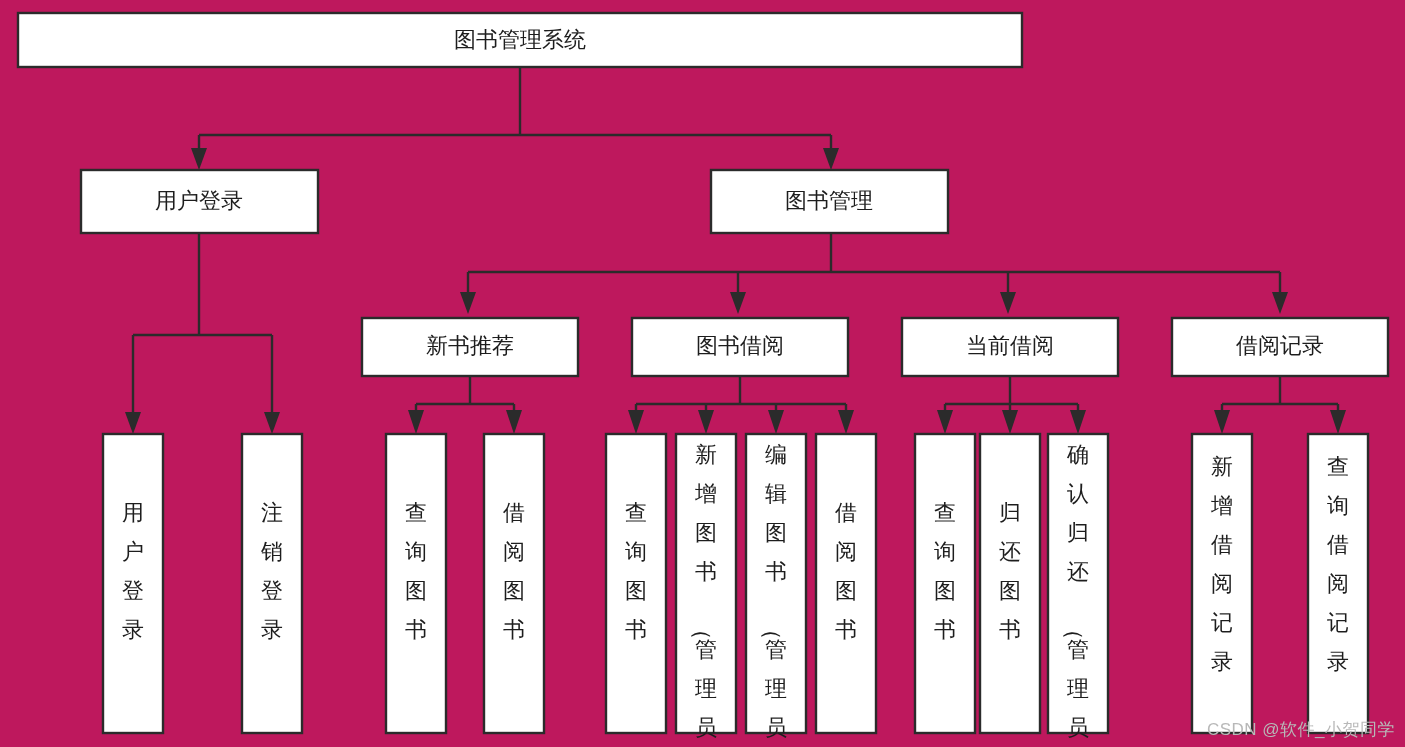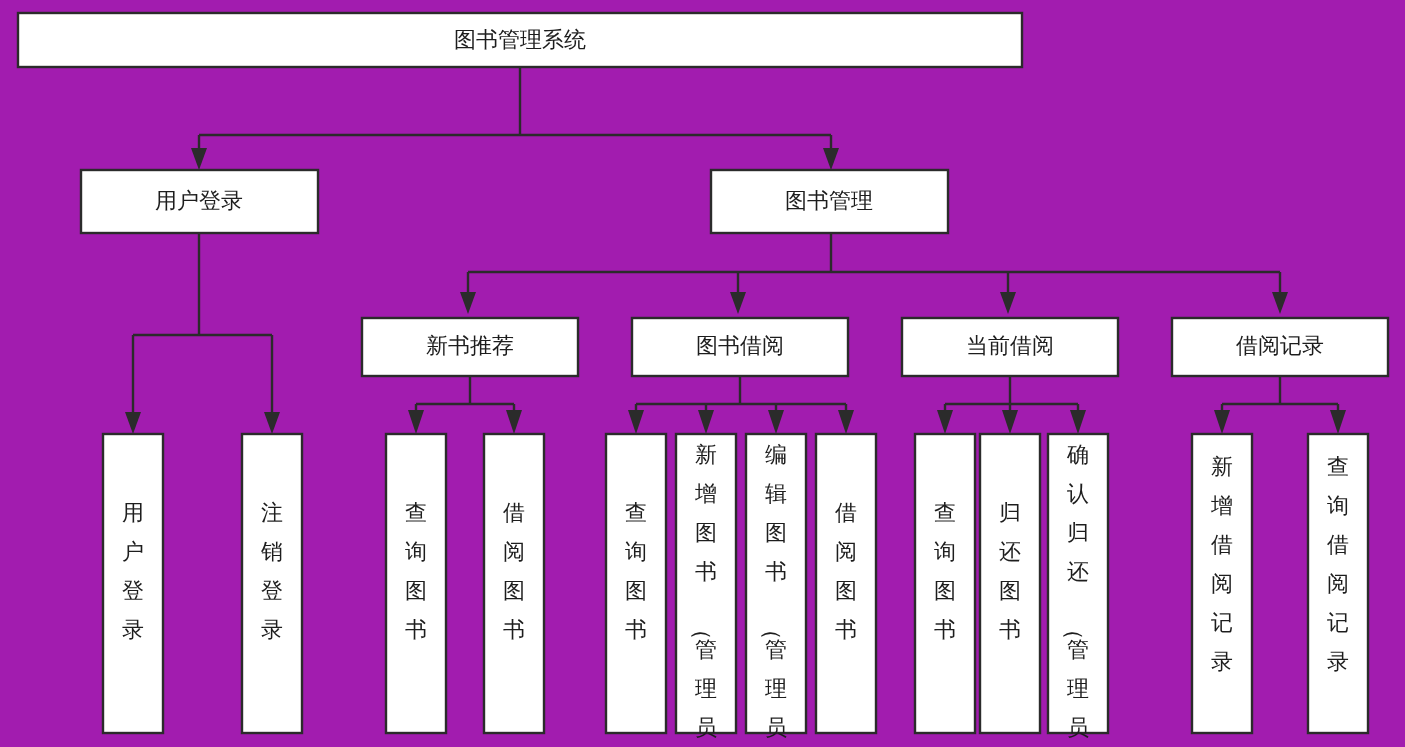--- a/index.html
+++ b/index.html
@@ -10,21 +10,21 @@
   body {
     width: 1405px;
     height: 747px;
     font-family: "Liberation Sans", "DejaVu Sans", sans-serif;
     overflow: hidden;
   }
   #diagram-root {
     position: relative;
     width: 1405px;
     height: 747px;
-    background: #a21caf;
+    background: #be185d;
   }
   svg#flowchart {
     position: absolute;
     top: 0;
     left: 0;
     width: 1405px;
     height: 747px;
     display: block;
   }
   .node-box {
@@ -246,14 +246,15 @@
       <text class="node-label-vertical" x="1222" y="474"><tspan x="1222" y="474">新</tspan><tspan x="1222" y="513">增</tspan><tspan x="1222" y="552">借</tspan><tspan x="1222" y="591">阅</tspan><tspan x="1222" y="630">记</tspan><tspan x="1222" y="669">录</tspan></text>
     </g>
 
     <g>
       <rect class="node-box" x="1308" y="434" width="60" height="299"></rect>
       <text class="node-label-vertical" x="1338" y="474"><tspan x="1338" y="474">查</tspan><tspan x="1338" y="513">询</tspan><tspan x="1338" y="552">借</tspan><tspan x="1338" y="591">阅</tspan><tspan x="1338" y="630">记</tspan><tspan x="1338" y="669">录</tspan></text>
     </g>
 
   </svg>
 
+  <div class="watermark">CSDN @软件_小贺同学</div>
 
 </div>
 
 </body></html>

